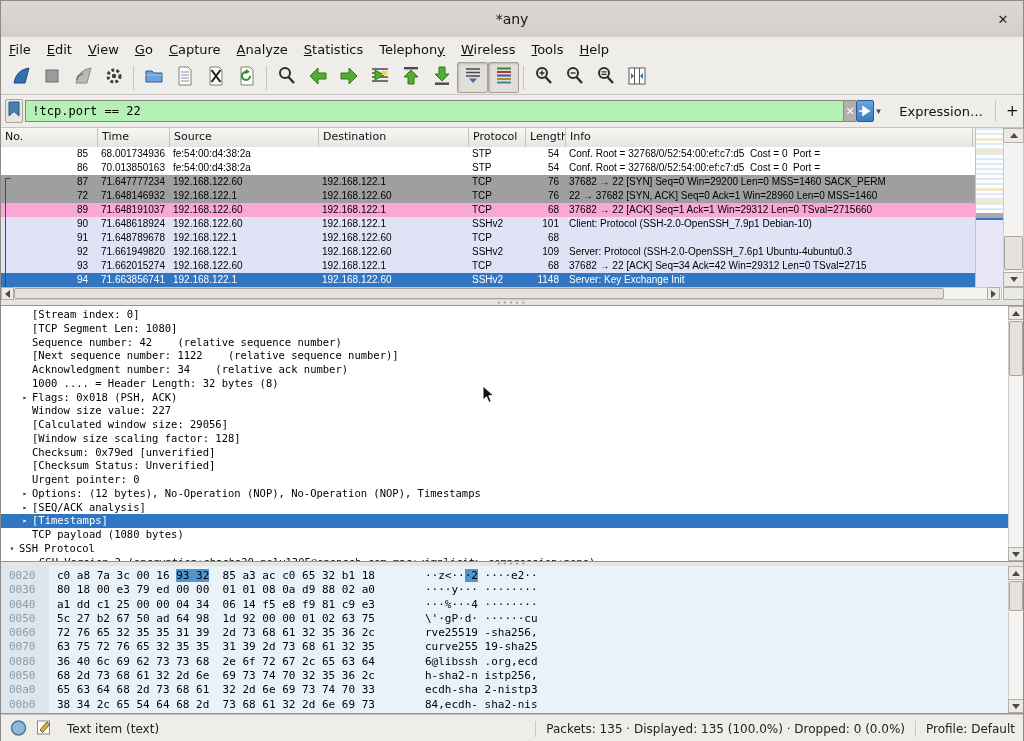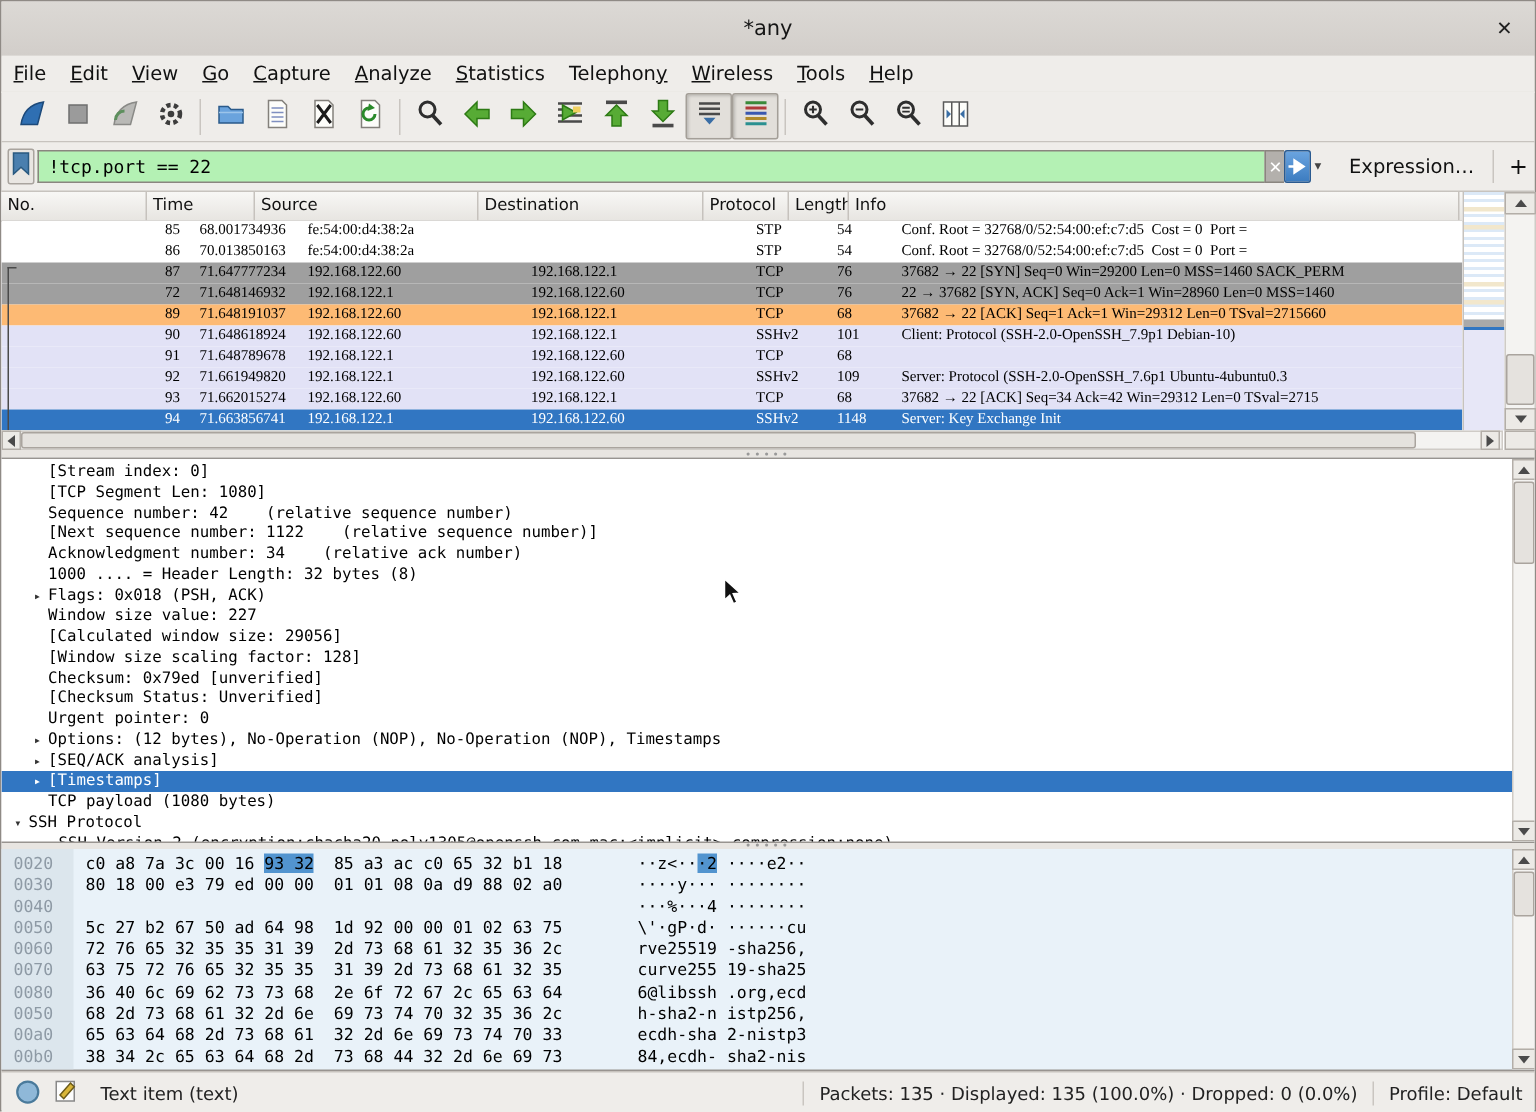--- a/index.html
+++ b/index.html
@@ -48,24 +48,24 @@
 
   
   #packetlist{position:absolute;left:0;top:127px;width:100%;height:172px;background:#fff;}
   #pl-header{position:absolute;left:0;top:0;height:19px;width:974px;display:flex;
     background:linear-gradient(#f8f7f5,#e7e5e1);border-bottom:1px solid #a9a49e;}
   .ph{font-size:11px;color:#111;border-right:1px solid #c6c2bd;box-sizing:border-box;
     padding:2px 0 0 4px;overflow:hidden;white-space:nowrap;flex:0 0 auto;}
   #pl-rows{position:absolute;left:0;top:19px;width:974px;height:140px;overflow:hidden;
     font-size:10px;}
   .prow{height:14px;line-height:14px;display:flex;white-space:nowrap;color:#000;
-    font-family:Liberation Serif, serif;padding-left:32px;}
+    font-family:Liberation Sans, sans-serif;}
   .pc{overflow:hidden;white-space:pre;box-sizing:border-box;flex:0 0 auto;padding-left:3px;}
   .pc0{text-align:right;padding-right:10px;padding-left:0;}
-  .pc5{padding-right:7px;padding-left:0;}
+  .pc5{text-align:right;padding-right:7px;padding-left:0;}
   #conv-bracket{position:absolute;left:4px;top:31px;width:5px;height:111px;
     border-left:1px solid #4a4a4a;border-top:1px solid #4a4a4a;}
   
   #pl-minimap{position:absolute;left:974px;top:0;width:27px;height:159px;background:#fff;
     border-left:1px solid #c6c2bd;}
   .mm-stripes{position:absolute;left:0;top:0;width:100%;height:85px;
     background:repeating-linear-gradient(#dce9f7 0 2px,#ffffff 2px 5px);}
   .mm-cream1{position:absolute;left:0;top:10px;width:100%;height:3px;background:#f2e7cc;}
   .mm-cream2{position:absolute;left:0;top:22px;width:100%;height:3px;background:#f2e7cc;}
   .mm-cream3{position:absolute;left:0;top:60px;width:100%;height:3px;background:#f2e7cc;}
@@ -337,21 +337,21 @@
         </div>
         <div class="prow" style="background: rgb(159, 159, 159);">
           <div class="pc pc0" style="width: 97px;">72</div>
           <div class="pc pc1" style="width: 72px;">71.648146932</div>
           <div class="pc pc2" style="width: 149px;">192.168.122.1</div>
           <div class="pc pc3" style="width: 150px;">192.168.122.60</div>
           <div class="pc pc4" style="width: 57px;">TCP</div>
           <div class="pc pc5" style="width: 40px;">76</div>
           <div class="pc pc6" style="width: 407px;">22 → 37682 [SYN, ACK] Seq=0 Ack=1 Win=28960 Len=0 MSS=1460</div>
         </div>
-        <div class="prow" style="background: #fdba74;">
+        <div class="prow" style="background: #f9a8d4;">
           <div class="pc pc0" style="width: 97px;">89</div>
           <div class="pc pc1" style="width: 72px;">71.648191037</div>
           <div class="pc pc2" style="width: 149px;">192.168.122.60</div>
           <div class="pc pc3" style="width: 150px;">192.168.122.1</div>
           <div class="pc pc4" style="width: 57px;">TCP</div>
           <div class="pc pc5" style="width: 40px;">68</div>
           <div class="pc pc6" style="width: 407px;">37682 → 22 [ACK] Seq=1 Ack=1 Win=29312 Len=0 TSval=2715660</div>
         </div>
         <div class="prow" style="background: rgb(226, 226, 246);">
           <div class="pc pc0" style="width: 97px;">90</div>
@@ -467,28 +467,28 @@
 
   <div class="splitter" style="top:561px;height:4px;">
       <span class="grip">•••••</span>
     </div>
 
   <div id="hexpane">
     <div id="hex-band"></div>
     <div id="hex-rows">
         <div class="hrow"><span class="hoff">0020</span><span class="hbytes">c0 a8 7a 3c 00 16 <span class="hsel" style="background: rgb(82, 148, 207);">93 32</span>  85 a3 ac c0 65 32 b1 18</span><span class="hascii">··z&lt;··<span class="hsel" style="background: rgb(82, 148, 207);">·2</span> ····e2··</span></div>
         <div class="hrow"><span class="hoff">0030</span><span class="hbytes">80 18 00 e3 79 ed 00 00  01 01 08 0a d9 88 02 a0</span><span class="hascii">····y··· ········</span></div>
-        <div class="hrow"><span class="hoff">0040</span><span class="hascii">···%···4 ········</span></div>
+        <div class="hrow"><span class="hoff">0040</span><span class="hbytes">a1 dd c1 25 00 00 04 34  06 14 f5 e8 f9 81 c9 e3</span><span class="hascii">···%···4 ········</span></div>
         <div class="hrow"><span class="hoff">0050</span><span class="hbytes">5c 27 b2 67 50 ad 64 98  1d 92 00 00 01 02 63 75</span><span class="hascii">\'·gP·d· ······cu</span></div>
         <div class="hrow"><span class="hoff">0060</span><span class="hbytes">72 76 65 32 35 35 31 39  2d 73 68 61 32 35 36 2c</span><span class="hascii">rve25519 -sha256,</span></div>
         <div class="hrow"><span class="hoff">0070</span><span class="hbytes">63 75 72 76 65 32 35 35  31 39 2d 73 68 61 32 35</span><span class="hascii">curve255 19-sha25</span></div>
         <div class="hrow"><span class="hoff">0080</span><span class="hbytes">36 40 6c 69 62 73 73 68  2e 6f 72 67 2c 65 63 64</span><span class="hascii">6@libssh .org,ecd</span></div>
         <div class="hrow"><span class="hoff">0050</span><span class="hbytes">68 2d 73 68 61 32 2d 6e  69 73 74 70 32 35 36 2c</span><span class="hascii">h-sha2-n istp256,</span></div>
         <div class="hrow"><span class="hoff">00a0</span><span class="hbytes">65 63 64 68 2d 73 68 61  32 2d 6e 69 73 74 70 33</span><span class="hascii">ecdh-sha 2-nistp3</span></div>
-        <div class="hrow"><span class="hoff">00b0</span><span class="hbytes">38 34 2c 65 63 64 68 2d  73 68 44 32 2d 6e 69 73</span><span class="hascii">84,ecdh- sha2-nis</span></div>
+        <div class="hrow"><span class="hoff">00b0</span><span class="hbytes">38 34 2c 65 54 64 68 2d  73 68 61 32 2d 6e 69 73</span><span class="hascii">84,ecdh- sha2-nis</span></div>
       </div>
     <div class="sb-trough" style="left:1007px;top:0;width:16px;height:147px;"></div>
     <div class="sb-btn" style="left:1007px;top:0;width:16px;height:14px;">
         <span class="tri up"></span>
       </div>
     <div class="sb-thumb" style="left:1008px;top:15px;width:14px;height:30px;"></div>
     <div class="sb-btn" style="left:1007px;top:133px;width:16px;height:14px;">
         <span class="tri down"></span>
       </div>
   </div>

